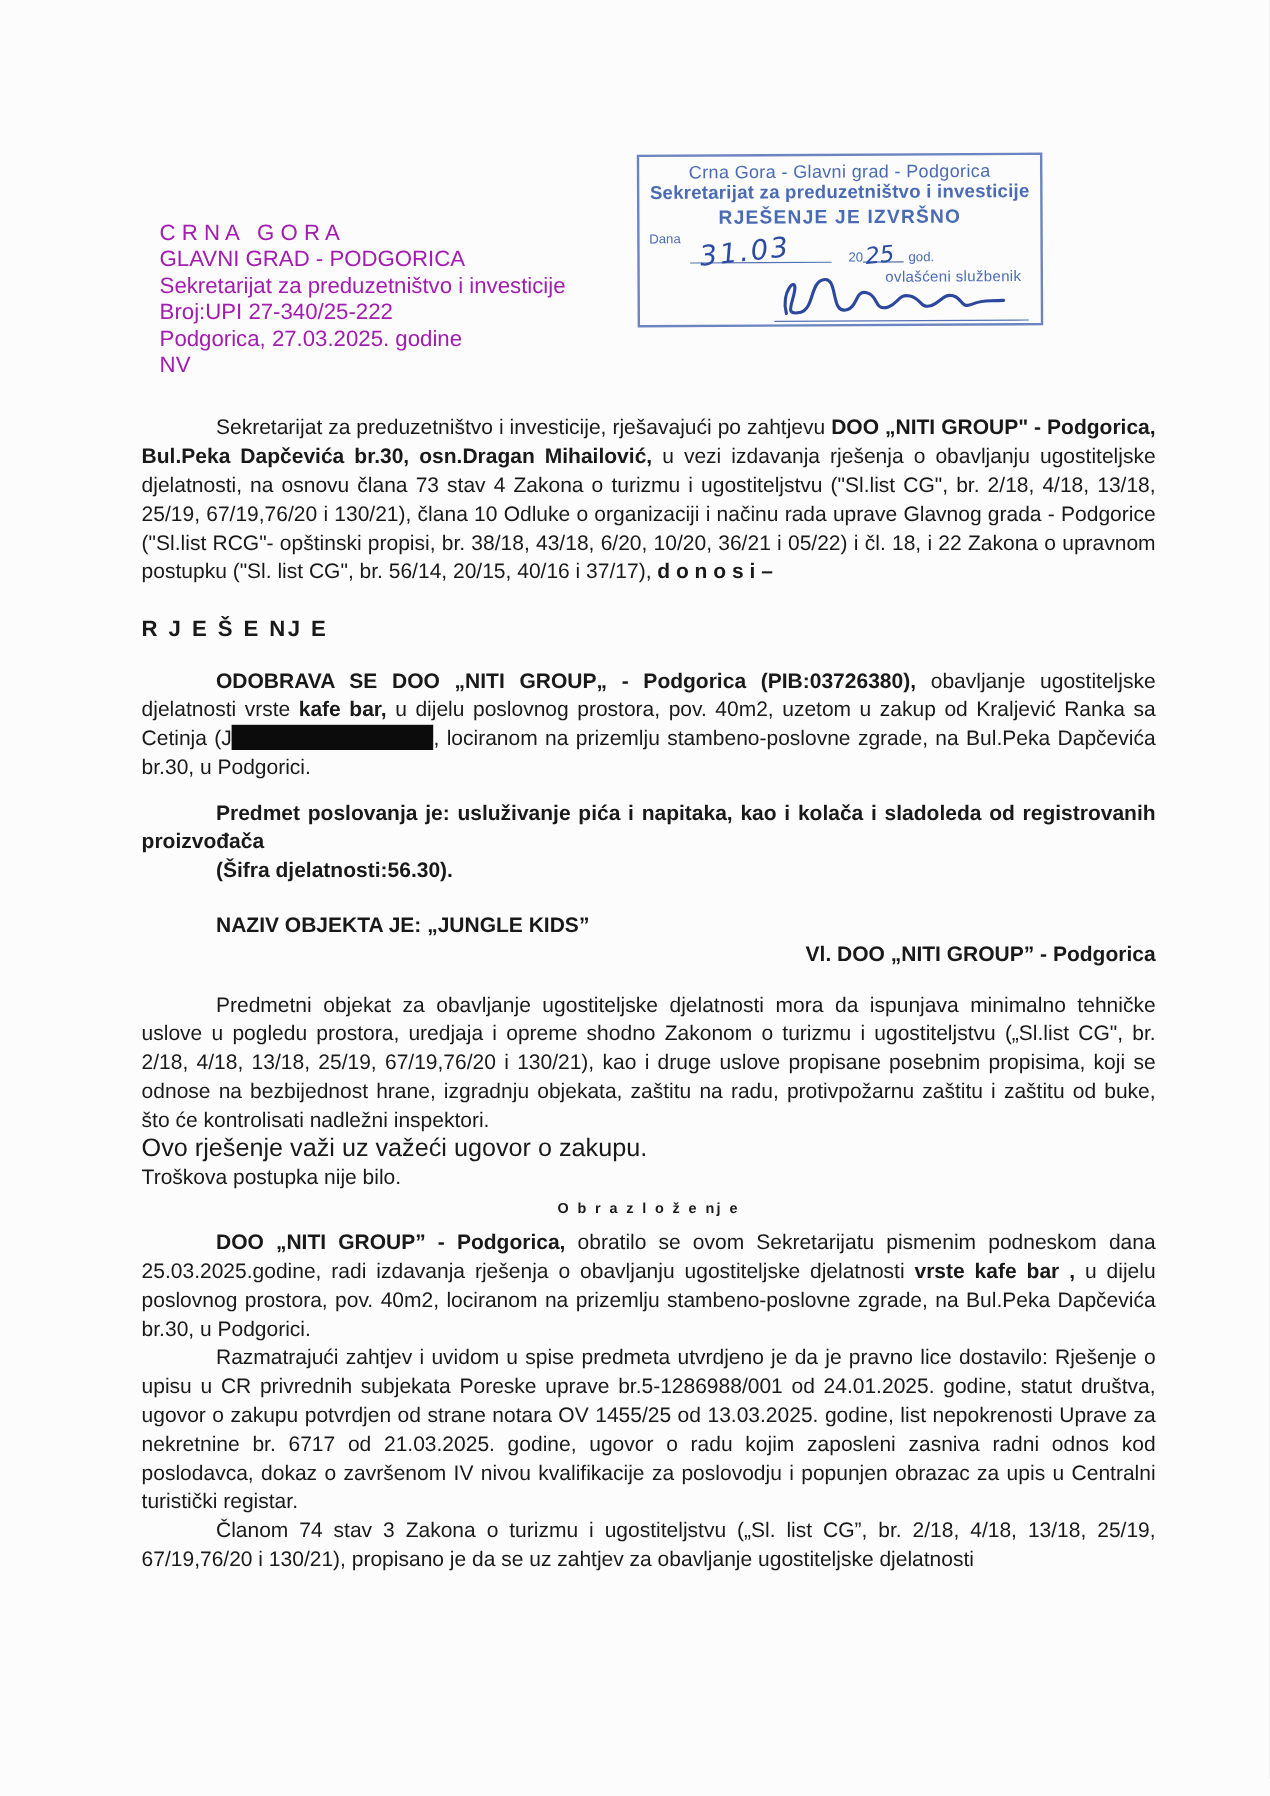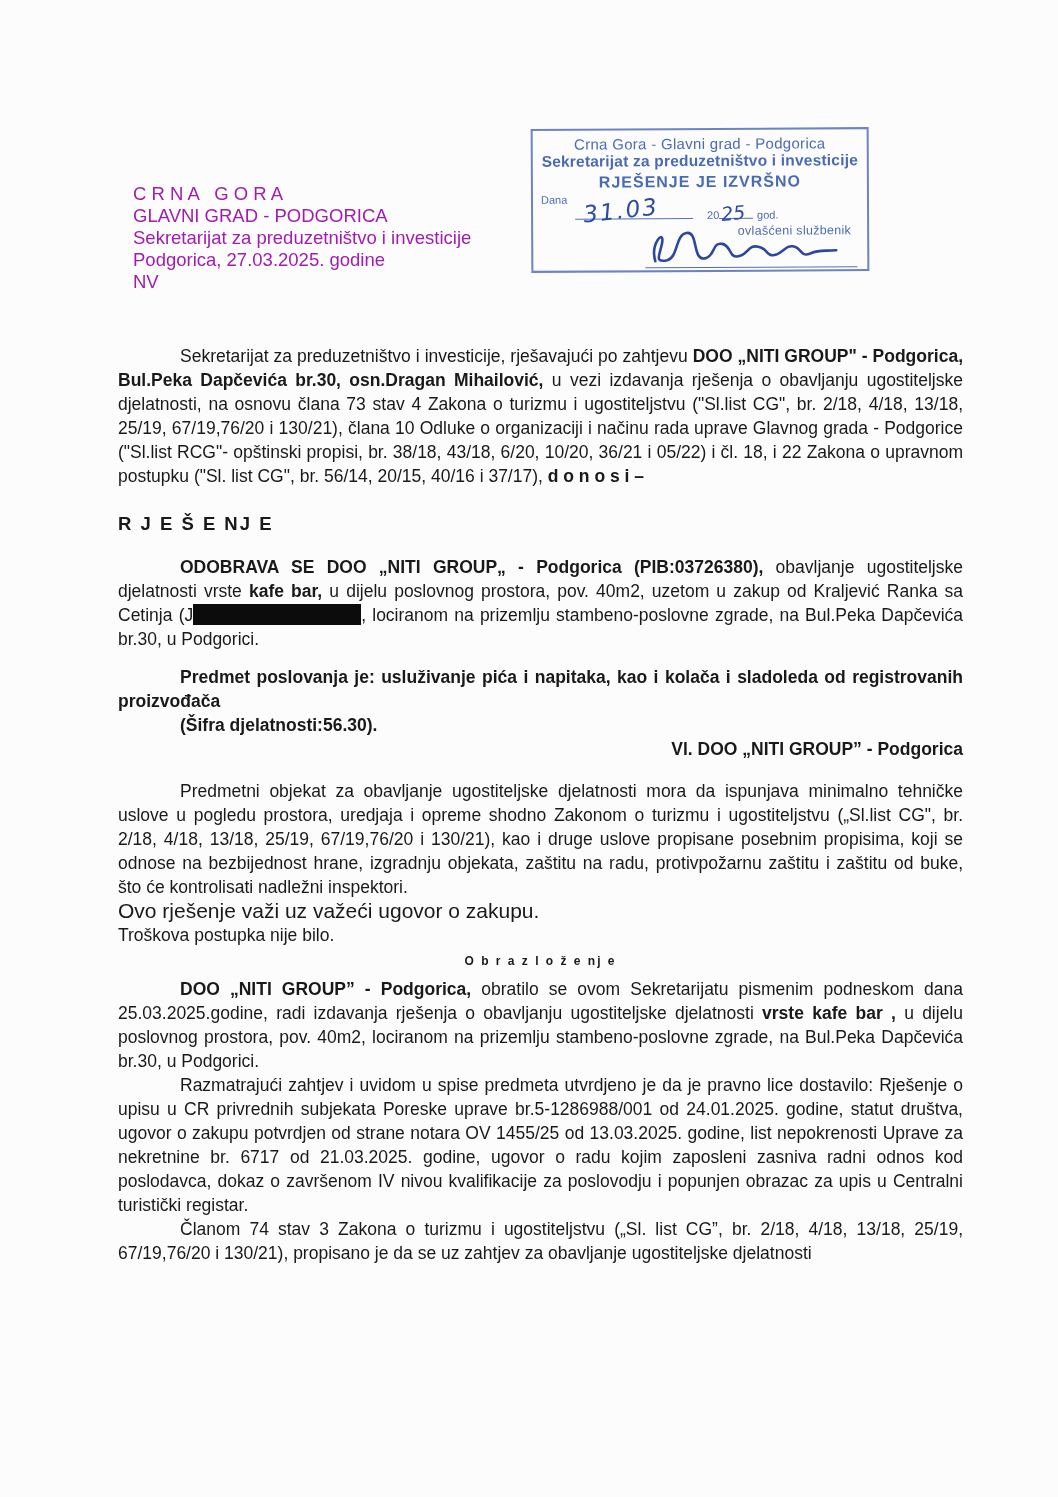--- a/index.html
+++ b/index.html
@@ -73,20 +73,21 @@
 </style>
 </head>
 <body>
 
 <div class="page">
 
   <div class="letterhead">
     <div>C R N A   G O R A</div>
     <div>GLAVNI GRAD - PODGORICA</div>
     <div>Sekretarijat za preduzetništvo i investicije</div>
+    <div>Broj:UPI 27-340/25-222</div>
     <div>Podgorica, 27.03.2025. godine</div>
     <div>NV</div>
   </div>
 
   <div class="stamp">
     <div class="s1">Crna Gora - Glavni grad - Podgorica</div>
     <div class="s2">Sekretarijat za preduzetništvo i investicije</div>
     <div class="s3">RJEŠENJE JE IZVRŠNO</div>
     <div class="daterow">
       <span class="lbl">Dana</span>
@@ -104,20 +105,21 @@
       </svg>
     </div>
   </div>
 
   <div class="docbody">
       <p data-style="opening"><span>Sekretarijat za preduzetništvo i investicije, rješavajući po zahtjevu </span><span class="b">DOO „NITI GROUP" - Podgorica, Bul.Peka Dapčevića br.30, osn.Dragan Mihailović,</span><span> u vezi izdavanja rješenja o obavljanju ugostiteljske djelatnosti, na osnovu člana 73 stav 4 Zakona o turizmu i ugostiteljstvu ("Sl.list CG", br. 2/18, 4/18, 13/18, 25/19, 67/19,76/20 i 130/21), člana 10 Odluke o organizaciji i načinu rada uprave Glavnog grada - Podgorice ("Sl.list RCG"- opštinski propisi, br. 38/18, 43/18, 6/20, 10/20, 36/21 i 05/22) i čl. 18, i 22 Zakona o upravnom postupku ("Sl. list CG", br. 56/14, 20/15, 40/16 i 37/17), </span><span class="b">d o n o s i –</span></p>
       <p data-style="heading-resolution"><span>R J E Š E NJ E</span></p>
       <p data-style="approval"><span class="b">ODOBRAVA SE DOO „NITI GROUP„ - Podgorica (PIB:03726380),</span><span> obavljanje ugostiteljske djelatnosti vrste </span><span class="b">kafe bar,</span><span> u dijelu poslovnog prostora,  pov. 40m2, uzetom u zakup od Kraljević Ranka sa Cetinja (J</span><span class="redact"></span><span>, lociranom na prizemlju stambeno-poslovne zgrade, na Bul.Peka Dapčevića br.30, u Podgorici.</span></p>
       <p data-style="subject"><span class="b">Predmet poslovanja je: usluživanje pića i napitaka, kao i kolača i sladoleda od registrovanih proizvođača</span></p>
       <p data-style="subject-code"><span class="b">(Šifra djelatnosti:56.30).</span></p>
+      <p data-style="object-name"><span class="b">NAZIV OBJEKTA JE:  „JUNGLE KIDS”</span></p>
       <p data-style="object-owner"><span class="b">Vl. DOO „NITI GROUP” - Podgorica</span></p>
       <p data-style="conditions"><span>Predmetni objekat za obavljanje ugostiteljske djelatnosti mora da ispunjava minimalno tehničke uslove u pogledu prostora, uredjaja i opreme shodno Zakonom o turizmu i ugostiteljstvu („Sl.list CG", br. 2/18, 4/18, 13/18, 25/19, 67/19,76/20 i 130/21), kao i druge uslove propisane posebnim propisima, koji se odnose na bezbijednost hrane, izgradnju objekata, zaštitu na radu, protivpožarnu zaštitu i zaštitu od buke, što će kontrolisati nadležni inspektori.</span></p>
       <p data-style="lease-note"><span>Ovo rješenje važi uz važeći ugovor o zakupu.</span></p>
       <p data-style="costs-note"><span>Troškova postupka nije bilo.</span></p>
       <p data-style="heading-explanation"><span>O b r a z l o ž e nj e</span></p>
       <p data-style="request"><span class="b">DOO „NITI GROUP” - Podgorica,</span><span> obratilo se ovom Sekretarijatu pismenim podneskom dana 25.03.2025.godine, radi izdavanja rješenja o obavljanju ugostiteljske djelatnosti </span><span class="b">vrste kafe bar ,</span><span> u dijelu poslovnog prostora, pov. 40m2, lociranom na prizemlju stambeno-poslovne zgrade, na Bul.Peka Dapčevića br.30, u Podgorici.</span></p>
       <p data-style="review"><span>Razmatrajući zahtjev i uvidom u spise predmeta utvrdjeno je da je pravno lice dostavilo: Rješenje o upisu u CR privrednih subjekata Poreske uprave br.5-1286988/001 od 24.01.2025. godine, statut društva, ugovor o zakupu potvrdjen od strane notara OV 1455/25 od 13.03.2025. godine, list nepokrenosti Uprave za nekretnine br. 6717 od 21.03.2025. godine, ugovor o radu kojim zaposleni zasniva radni odnos kod poslodavca, dokaz o završenom IV nivou kvalifikacije za poslovodju i popunjen obrazac za upis u Centralni turistički registar.</span></p>
       <p data-style="law"><span>Članom 74 stav 3 Zakona o turizmu i ugostiteljstvu („Sl. list CG”, br. 2/18, 4/18, 13/18, 25/19, 67/19,76/20 i 130/21), propisano je da se uz zahtjev za obavljanje ugostiteljske djelatnosti</span></p>
     </div>
 

